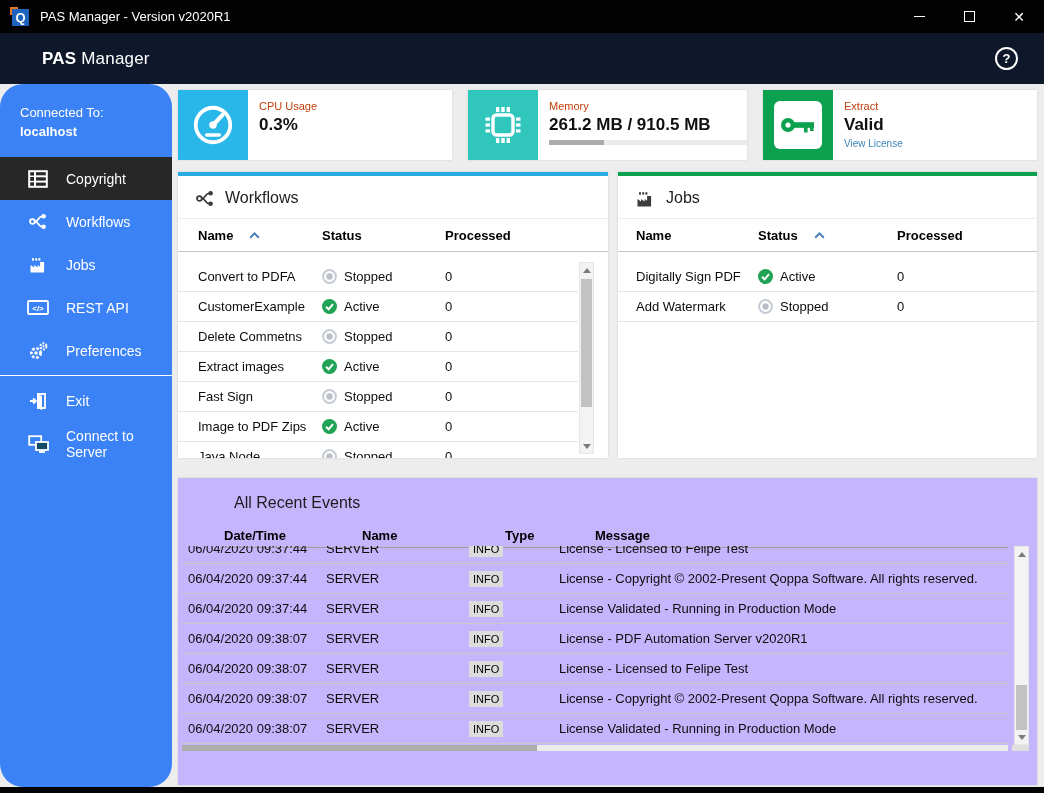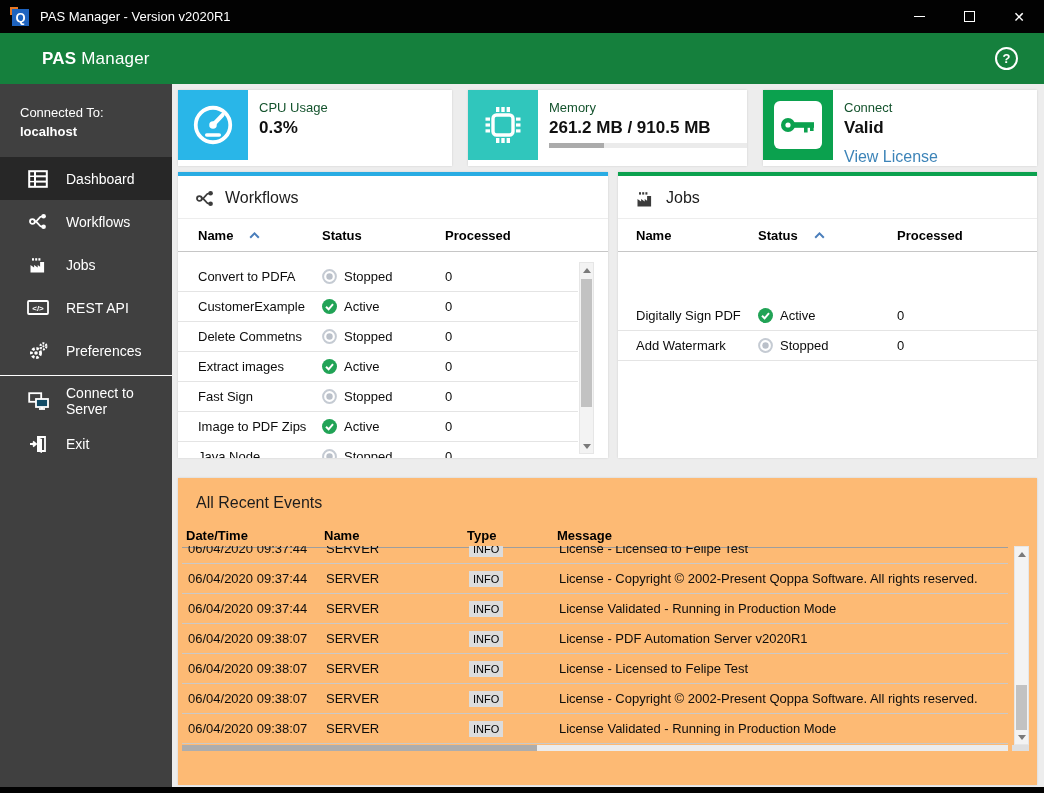--- a/index.html
+++ b/index.html
@@ -14,85 +14,85 @@
   .app-logo .q { position:absolute; left:2px; top:2px; width:17px; height:17px; background:#1E63BE;
                  color:#fff; font-weight:bold; font-size:13px; display:flex; align-items:center; justify-content:center; }
   .tb-title { font-size:13px; margin-left:11px; flex:1; }
   .tb-btns { display:flex; height:33px; }
   .tb-btn { width:50px; display:flex; align-items:center; justify-content:center; color:#fff; font-size:13px; cursor:pointer; }
   .glyph-min { display:block; width:11px; height:0; border-top:1.6px solid #fff; }
   .glyph-max { display:block; width:11px; height:11px; border:1.6px solid #fff; }
   .glyph-close { font-size:14px; line-height:1; }
 
   
-  .appheader { height:51px; background:#15803d; display:flex; align-items:center; padding:0 26px 0 42px; color:#fff; }
+  .appheader { height:51px; background:#0f172a; display:flex; align-items:center; padding:0 26px 0 42px; color:#fff; }
   .brand { font-size:17px; letter-spacing:.2px; flex:1; }
   .brand b { font-weight:bold; }
   .help-circle { width:23px; height:23px; border:2.4px solid #fff; border-radius:50%;
                  display:flex; align-items:center; justify-content:center; font-size:13px; font-weight:bold; cursor:pointer; }
 
   
   .bodyrow { display:flex; height:703px; }
-  .sidebar { width:172px; flex:none; background:#404040; color:#fff; }
+  .sidebar { width:172px; flex:none; background:#3b82f6; color:#fff;border-radius:23px; }
   .main { flex:1; padding:6px 7px 0 6px; overflow:hidden; }
 
   
   .connected { padding:19px 10px 16px 20px; font-size:13px; line-height:19px; }
   .connected .host { font-weight:bold; }
   .nav-item { height:43px; display:flex; align-items:center; padding-left:27px; gap:17px; font-size:14px; cursor:pointer; }
   .nav-item.active { background:#272727; }
   .nav-item .nicon { width:22px; display:flex; justify-content:center; flex:none; color:#fff; }
   .side-divider { border-top:1px solid #FFF; margin:3px 0; }
 
   
   .cards { display:grid; grid-template-columns:1fr 1fr 1fr; gap:16px; height:70px; }
   .card { background:#fff; display:flex; box-shadow:0 0 2px rgba(0,0,0,.12); }
   .tile { width:70px; height:70px; flex:none; display:flex; align-items:center; justify-content:center; color:#fff; }
   .tile.cpu { background:#29B6E8; }
   .tile.mem { background:#30C6BC; }
   .tile.lic { background:#0BA14E; }
   .lic-inner { width:48px; height:48px; background:#fff; border-radius:6px; display:flex; align-items:center; justify-content:center; }
   .card-text { padding:10px 0 0 11px; min-width:0; }
-  .card-label { font-size:13px; color:#14532d; }
+  .card-label { font-size:11px; color:#c2410c; }
   .card-value { font-size:17px; font-weight:bold; color:#101010; margin-top:3px; white-space:nowrap; }
   .mem-bar { width:198px; height:5px; background:#EBEBEB; margin-top:5px; }
   .mem-fill { height:100%; background:#ABABAB; }
-  .card-link { font-size:16px; color:#3D84B8; margin-top:10px; cursor:pointer; }
+  .card-link { font-size:10px; color:#3D84B8; margin-top:3px; cursor:pointer; }
 
   
   .panels { display:grid; grid-template-columns:430px 1fr; gap:10px; margin-top:12px; height:286px; }
   .panel { position:relative; background:#fff; box-shadow:0 0 2px rgba(0,0,0,.12); overflow:hidden; }
   .panel.wf { border-top:4px solid #29ACE3; }
   .panel.jb { border-top:4px solid #0BA14E; }
   .panel-title { display:flex; align-items:center; gap:11px; padding:13px 0 11px 18px; font-size:16px; color:#1d1d1d; border-bottom:1px solid #EDEDED; }
   .panel-title .picon { color:#3c3c3c; display:flex; }
 
   .thead { display:grid; font-weight:bold; font-size:13px; color:#000; align-items:center; height:33px; border-bottom:1px solid #C6C6C6; }
   .wf-grid { grid-template-columns:124px 123px 1fr; padding-left:20px; }
   .jb-grid { grid-template-columns:122px 139px 1fr; padding-left:18px; }
   .hcell { display:flex; align-items:center; gap:16px; }
   .sort-caret { display:flex; }
 
   .rows-viewport { position:absolute; left:0; right:30px; top:86px; bottom:0; overflow:hidden; }
-  .jb .rows-viewport { right:0;margin-top:39px; }
+  .jb .rows-viewport { right:0; }
   .trow { display:grid; height:30px; align-items:center; font-size:13px; color:#0d0d0d; border-bottom:1px solid #E4E4E4; cursor:default; }
   .status-cell { display:flex; align-items:flex-end; gap:7px; }
   .st-icon { display:flex; }
 
   
   .vscroll { position:absolute; width:15px; background:#F3F3F3; border:1px solid #E6E6E6; }
   .wf .vscroll { right:14px; top:86px; bottom:4px; }
   .varrow { position:absolute; left:0; right:0; height:14px; display:flex; align-items:center; justify-content:center; cursor:pointer; }
   .varrow.up { top:0; } .varrow.down { bottom:0; }
   .tri-up { width:0; height:0; border-left:4px solid transparent; border-right:4px solid transparent; border-bottom:5px solid #7a7a7a; }
   .tri-down { width:0; height:0; border-left:4px solid transparent; border-right:4px solid transparent; border-top:5px solid #7a7a7a; }
   .vthumb { position:absolute; left:1px; right:1px; background:#C2C2C2; cursor:grab; }
 
   
-  .events { position:relative; background:#fdba74; margin-top:20px; height:307px; box-shadow:0 0 2px rgba(0,0,0,.12); }
+  .events { position:relative; background:#c4b5fd; margin-top:20px; height:307px; box-shadow:0 0 2px rgba(0,0,0,.12);padding-left:38px; }
   .events-title { font-size:16px; color:#1d1d1d; padding:16px 0 12px 18px; }
   .ev-grid { grid-template-columns:138px 143px 90px 1fr; padding-left:6px; }
   .events .thead { height:24px; border-bottom:1px solid #9e9e9e; margin:0 29px 0 4px; padding-left:4px; }
   .ev-viewport { position:absolute; left:4px; right:29px; top:68px; height:199px; overflow:hidden; }
   .ev-inner { position:relative; top:-12px; }
   .ev-viewport .trow { border-bottom:1px solid #C9C9C9; }
   .type-badge { display:inline-block; background:#DCDCDC; font-size:11px; padding:2px 4px; color:#000; }
   .events .vscroll { right:8px; top:68px; height:199px; }
   .hscroll { position:absolute; left:4px; right:29px; top:267px; height:6px; background:#ECECEC; }
   .hthumb { height:100%; width:43%; background:#ADADAD; cursor:grab; }
@@ -145,21 +145,21 @@
         <span class="nicon">
           <svg width="20" height="18" viewBox="0 0 20 18">
               <rect x="1.2" y="1.2" width="17.6" height="15.6" fill="none" stroke="currentColor" stroke-width="2"></rect>
               <line x1="7" y1="1" x2="7" y2="17" stroke="currentColor" stroke-width="2"></line>
               <line x1="7" y1="6.3" x2="19" y2="6.3" stroke="currentColor" stroke-width="2"></line>
               <line x1="7" y1="11.6" x2="19" y2="11.6" stroke="currentColor" stroke-width="2"></line>
               <line x1="1" y1="6.3" x2="7" y2="6.3" stroke="currentColor" stroke-width="1.4"></line>
               <line x1="1" y1="11.6" x2="7" y2="11.6" stroke="currentColor" stroke-width="1.4"></line>
             </svg>
         </span>
-        <span>Dashboard</span>
+        <span>Copyright</span>
       </div>
 
       <div class="nav-item">
         <span class="nicon">
           <svg width="18" height="17" viewBox="0 0 18 17">
               <circle cx="3.4" cy="8.5" r="2.4" fill="none" stroke="currentColor" stroke-width="1.8"></circle>
               <path d="M5.8 8.5 C9.4 8.5 9.4 3.3 13 3.3 M5.8 8.5 C9.4 8.5 9.4 13.7 13 13.7" fill="none" stroke="currentColor" stroke-width="1.8"></path>
               <circle cx="14.6" cy="3.3" r="2.3" fill="currentColor"></circle>
               <circle cx="14.6" cy="13.7" r="2.3" fill="currentColor"></circle>
             </svg>
@@ -198,39 +198,39 @@
               <circle cx="15.4" cy="4.3" r="1.1" fill="currentColor"></circle>
             </svg>
         </span>
         <span>Preferences</span>
       </div>
 
       <div class="side-divider"></div>
 
       <div class="nav-item">
         <span class="nicon">
+          <svg width="18" height="18" viewBox="0 0 18 18">
+              <path d="M8 2 h8 v14 h-8" fill="none" stroke="currentColor" stroke-width="1.8"></path>
+              <path d="M8 2 l5 2 v14 l-5 -2 z" fill="currentColor"></path>
+              <path d="M1 9 h5 M4 6.5 L7 9 L4 11.5" fill="none" stroke="currentColor" stroke-width="1.8"></path>
+            </svg>
+        </span>
+        <span>Exit</span>
+      </div>
+
+      <div class="nav-item">
+        <span class="nicon">
           <svg width="21" height="18" viewBox="0 0 21 18">
               <rect x="1.2" y="1.2" width="12" height="8.6" fill="none" stroke="currentColor" stroke-width="1.8"></rect>
               <rect x="8" y="7" width="12" height="8" fill="#114B66" stroke="currentColor" stroke-width="1.8"></rect>
               <line x1="14" y1="15" x2="14" y2="17" stroke="currentColor" stroke-width="1.8"></line>
               <line x1="11" y1="17" x2="17" y2="17" stroke="currentColor" stroke-width="1.8"></line>
             </svg>
         </span>
         <span>Connect to Server</span>
-      </div>
-
-      <div class="nav-item">
-        <span class="nicon">
-          <svg width="18" height="18" viewBox="0 0 18 18">
-              <path d="M8 2 h8 v14 h-8" fill="none" stroke="currentColor" stroke-width="1.8"></path>
-              <path d="M8 2 l5 2 v14 l-5 -2 z" fill="currentColor"></path>
-              <path d="M1 9 h5 M4 6.5 L7 9 L4 11.5" fill="none" stroke="currentColor" stroke-width="1.8"></path>
-            </svg>
-        </span>
-        <span>Exit</span>
       </div>
     </div>
 
     <div class="main">
 
       <div class="cards">
         <div class="card">
           <div class="tile cpu">
             <svg width="46" height="46" viewBox="0 0 44 44">
                 <circle cx="22" cy="22" r="16.5" fill="none" stroke="#fff" stroke-width="3.6"></circle>
@@ -278,21 +278,21 @@
               <svg width="36" height="22" viewBox="0 0 36 22">
                   <circle cx="8" cy="11" r="7" fill="#0BA14E"></circle>
                   <circle cx="8" cy="11" r="2.6" fill="#fff"></circle>
                   <rect x="14" y="8.2" width="20" height="5.6" fill="#0BA14E"></rect>
                   <rect x="24" y="13" width="3.6" height="5.5" fill="#0BA14E"></rect>
                   <rect x="30" y="13" width="3.6" height="4" fill="#0BA14E"></rect>
                 </svg>
             </div>
           </div>
           <div class="card-text">
-            <div class="card-label">Connect</div>
+            <div class="card-label">Extract</div>
             <div class="card-value">Valid</div>
             <div class="card-link">View License</div>
           </div>
         </div>
       </div>
 
       <div class="panels">
 
         <div class="panel wf">
           <div class="panel-title">

